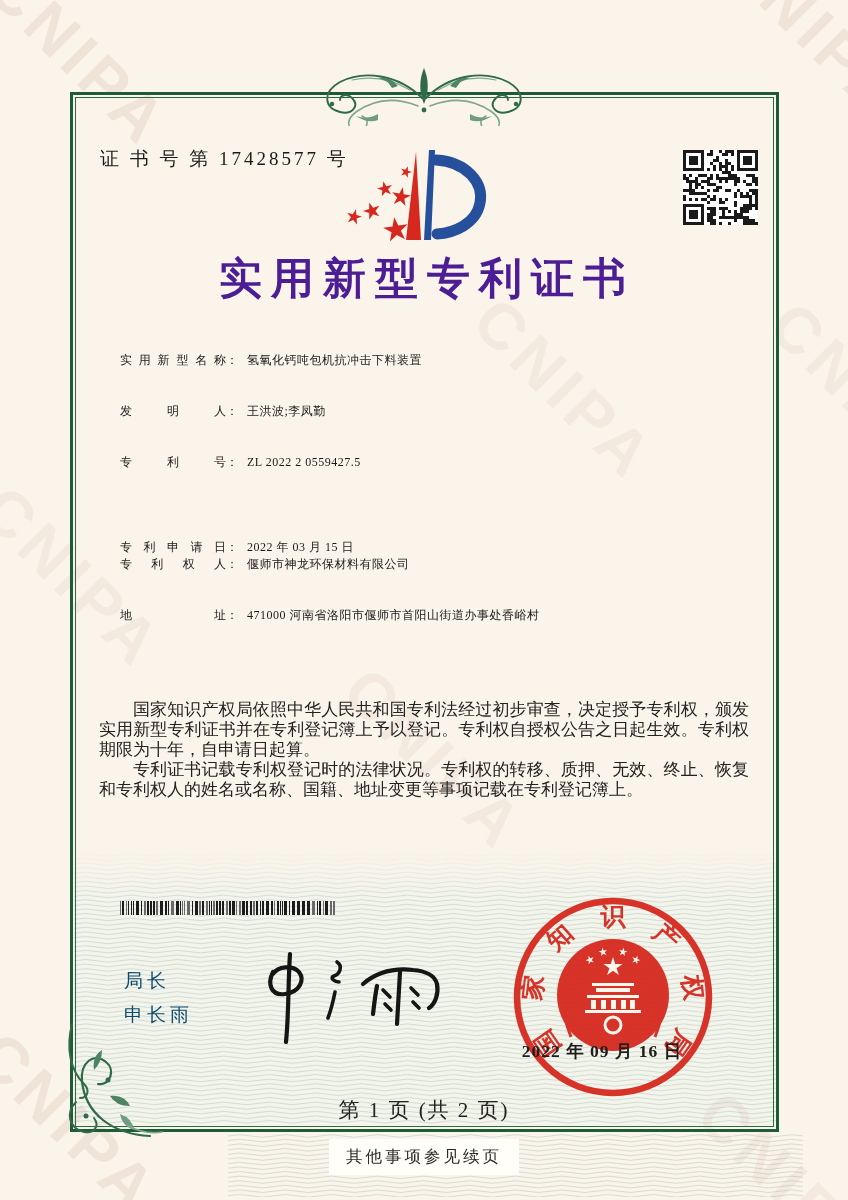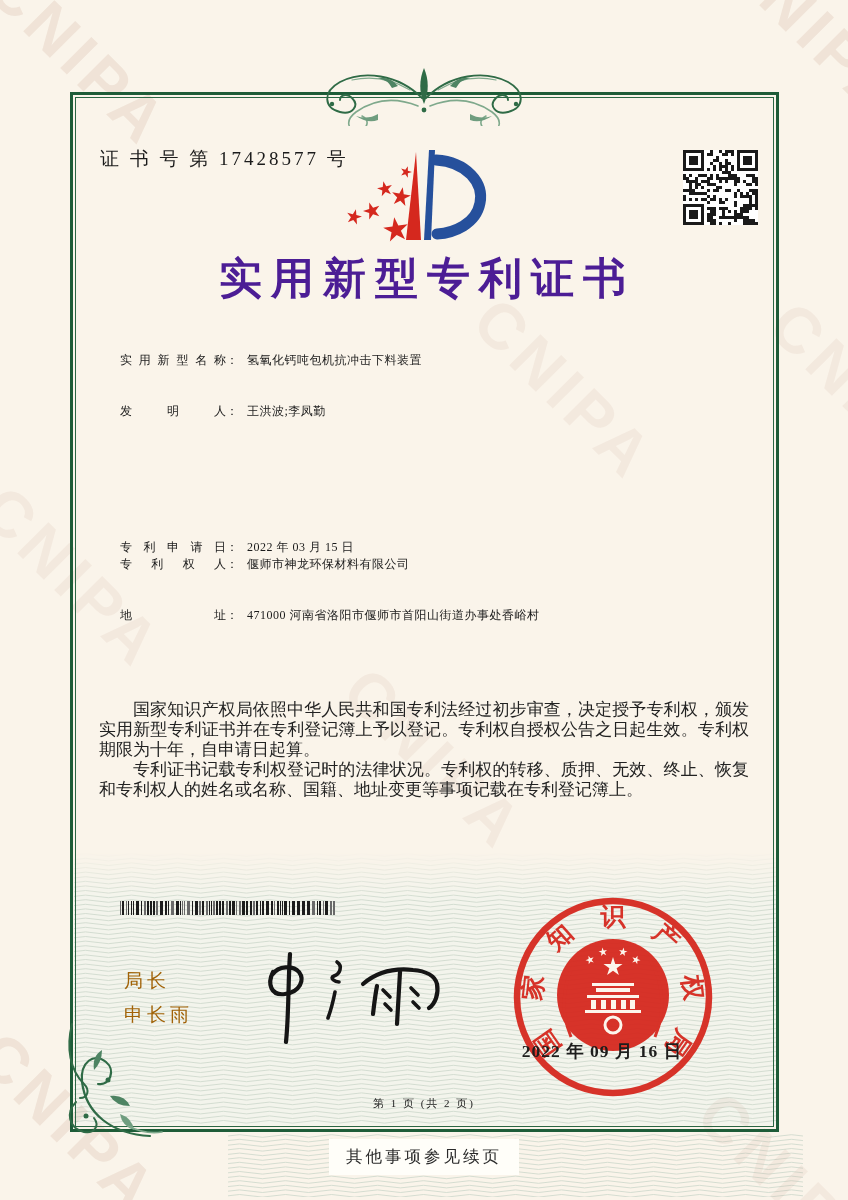--- a/index.html
+++ b/index.html
@@ -54,28 +54,28 @@
   }
   .f-colon{display:inline-block; margin-right:9px;}
   .f-value{letter-spacing:0.5px;}
   .frow .g2{position:absolute; left:335px; top:0; white-space:nowrap;}
   .paras{
     position:absolute; left:99px; top:700px; width:650px;
     font-size:17px; line-height:20px; text-align:justify; color:#222;
   }
   .paras p{margin:0; text-indent:2em;}
   .barcode{position:absolute; left:120px; top:901px;}
-  .signer{position:absolute; left:124px; font-size:19px; letter-spacing:4px; color:#a16207;}
+  .signer{position:absolute; left:124px; font-size:19px; letter-spacing:4px; color:#0c4a6e;}
   .signer.t1{top:968px;}
   .signer.t2{top:1002px;}
   .autograph{position:absolute; left:245px; top:932px;}
   .seal{position:absolute; left:508px; top:892px; mix-blend-mode:multiply; opacity:0.95;}
   .page-indicator{
     position:absolute; left:0; top:1096px; width:848px; text-align:center;
-    font-size:11px; letter-spacing:2px; color:#222;
+    font-size:21px; letter-spacing:2px; color:#222;
   }
   .cont-note{
     position:absolute; left:50%; transform:translateX(-50%); top:1139px;
     background:#fffef9; padding:7px 17px; font-size:16.5px; letter-spacing:3px;
     color:#2a2a2a; white-space:nowrap;
   }
   .hidden-defs{position:absolute; width:0; height:0; overflow:hidden;}
 </style>
 </head>
 <body>
@@ -438,20 +438,23 @@
       </svg>
 
     <div class="cert-title">实用新型专利证书</div>
 
     <div class="frow" style="top:352px;">
       <span class="f-label">实用新型名称</span><span class="f-colon">：</span><span class="f-value">氢氧化钙吨包机抗冲击下料装置</span>
     </div>
     <div class="frow" style="top:403px;">
       <span class="f-label">发明人</span><span class="f-colon">：</span><span class="f-value">王洪波;李凤勤</span>
     </div>
+    <div class="frow" style="top:454px;">
+      <span class="f-label">专利号</span><span class="f-colon">：</span><span class="f-value">ZL 2022 2 0559427.5</span>
+    </div>
     <div class="frow" style="top:505px;margin-top:34px;">
       <span class="f-label">专利申请日</span><span class="f-colon">：</span><span class="f-value">2022 年 03 月 15 日</span>
     </div>
     <div class="frow" style="top:556px;">
       <span class="f-label">专利权人</span><span class="f-colon">：</span><span class="f-value">偃师市神龙环保材料有限公司</span>
     </div>
     <div class="frow" style="top:607px;">
       <span class="f-label">地址</span><span class="f-colon">：</span><span class="f-value">471000 河南省洛阳市偃师市首阳山街道办事处香峪村</span>
     </div>
 

